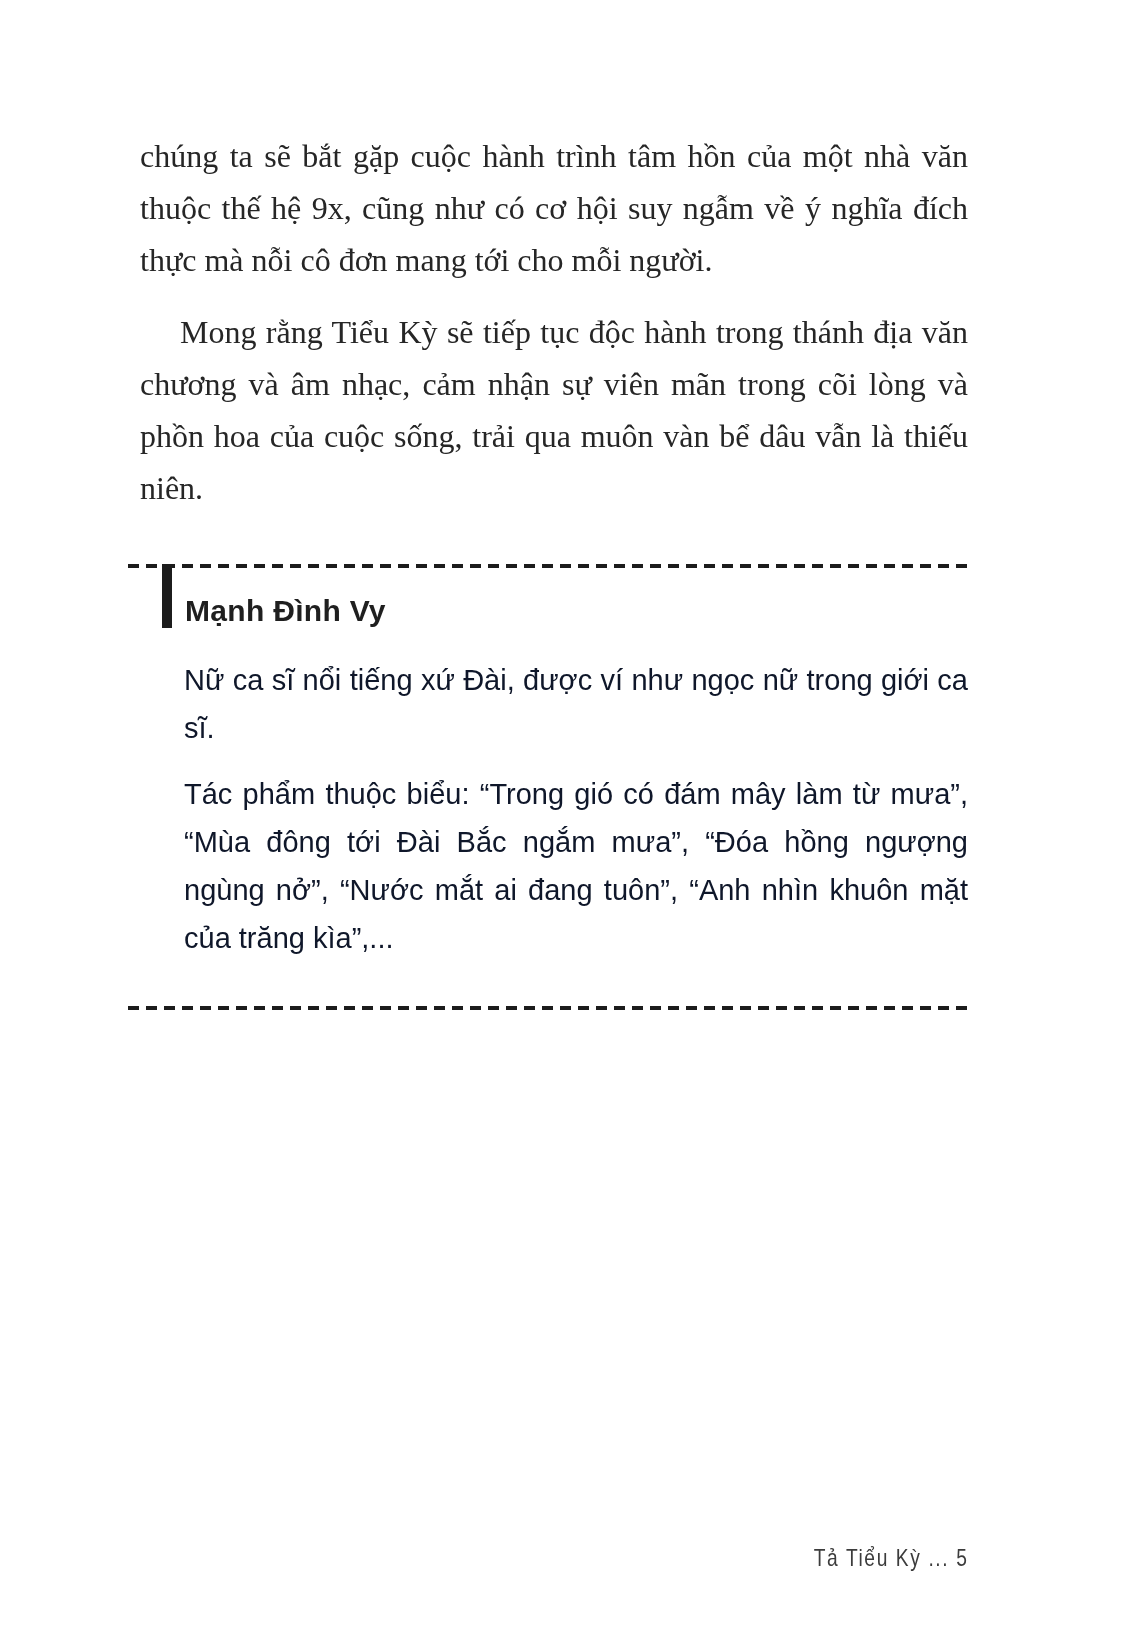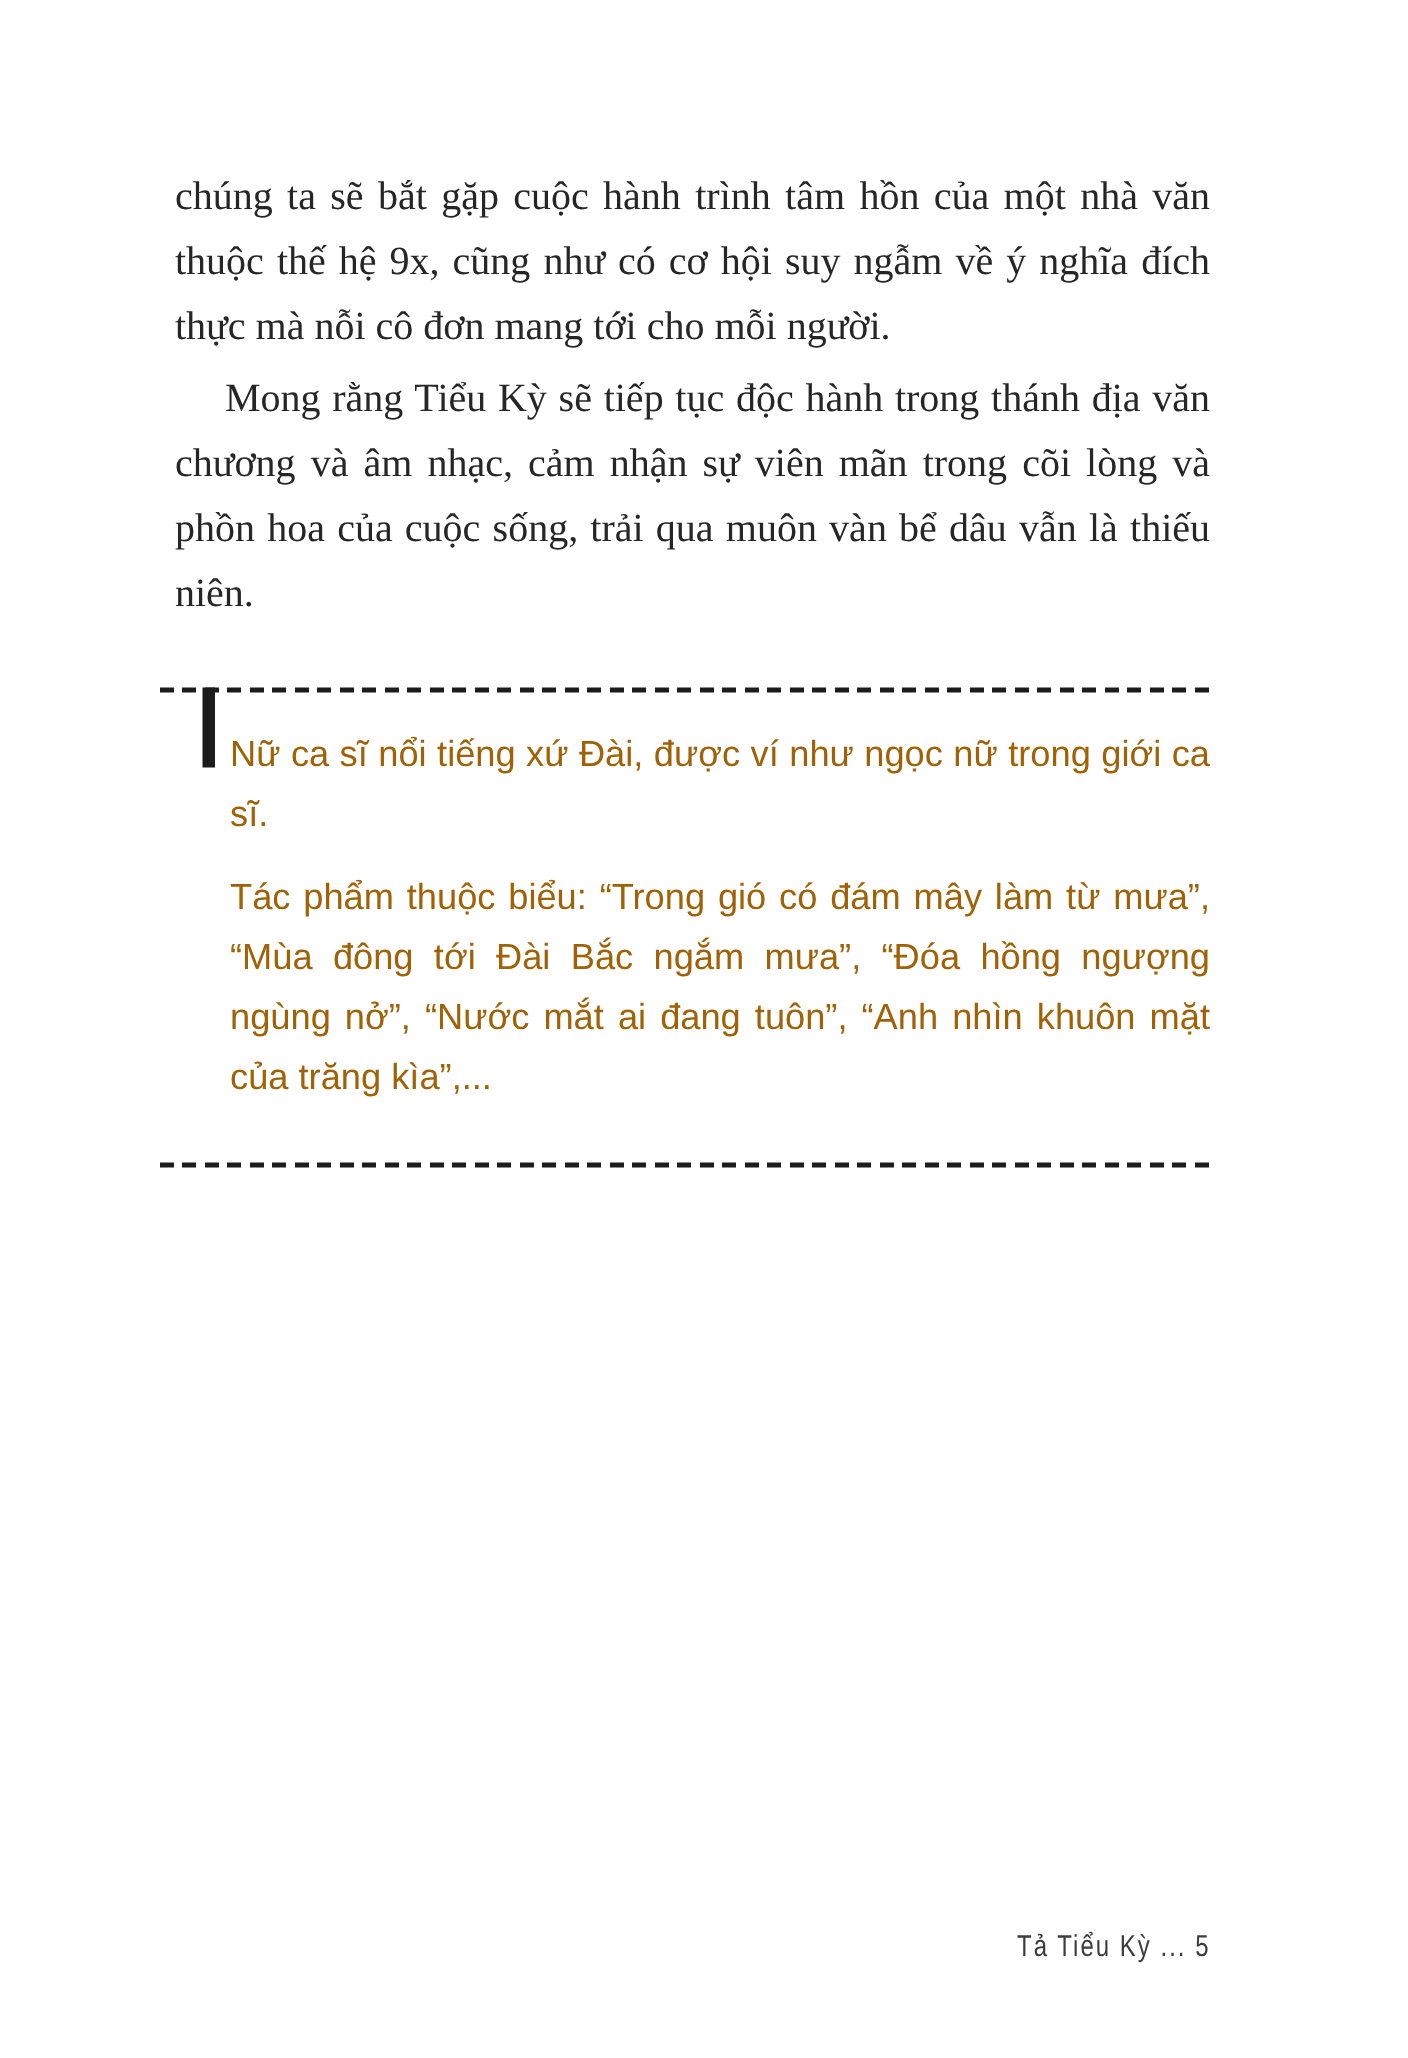--- a/index.html
+++ b/index.html
@@ -27,21 +27,21 @@
   }
   .serif-para {
     margin: 0;
     font-family: "Liberation Serif", serif;
     font-size: 32px;
     line-height: 52px;
     text-align: justify;
     color: #262626;
   }
   .serif-para.indented {
-    margin-top: 6px;
+    margin-top: 20px;
     text-indent: 40px;
   }
   .info-box {
     position: relative;
     margin-top: 50px;
   }
   .dash-rule {
     height: 4px;
     margin-left: -12px;
     background: repeating-linear-gradient(90deg, #1c1c1c 0 11px, transparent 11px 18px);
@@ -65,21 +65,21 @@
     line-height: 38px;
     letter-spacing: 0.3px;
     color: #1f1f1f;
   }
   .sans-para {
     margin: 0 0 0 44px;
     font-family: "Liberation Sans", sans-serif;
     font-size: 29px;
     line-height: 48px;
     text-align: justify;
-    color: #a16207;
+    color: #0f172a;
   }
   .sans-para.first {
     margin-top: 26px;
   }
   .sans-para.second {
     margin-top: 18px;
   }
   .page-footer {
     position: absolute;
     right: 158px;
@@ -101,20 +101,21 @@
 <body>
 
 <div class="page">
   <main class="text-block">
     <p class="serif-para">chúng ta sẽ bắt gặp cuộc hành trình tâm hồn của một nhà văn thuộc thế hệ 9x, cũng như có cơ hội suy ngẫm về ý nghĩa đích thực mà nỗi cô đơn mang tới cho mỗi người.</p>
     <p class="serif-para indented">Mong rằng Tiểu Kỳ sẽ tiếp tục độc hành trong thánh địa văn chương và âm nhạc, cảm nhận sự viên mãn trong cõi lòng và phồn hoa của cuộc sống, trải qua muôn vàn bể dâu vẫn là thiếu niên.</p>
 
     <section class="info-box">
       <div class="dash-rule top"></div>
       <div class="accent-bar"></div>
+      <h3 class="info-heading">Mạnh Đình Vy</h3>
       <p class="sans-para first">Nữ ca sĩ nổi tiếng xứ Đài, được ví như ngọc nữ trong giới ca sĩ.</p>
       <p class="sans-para second">Tác phẩm thuộc biểu: “Trong gió có đám mây làm từ mưa”, “Mùa đông tới Đài Bắc ngắm mưa”, “Đóa hồng ngượng ngùng nở”, “Nước mắt ai đang tuôn”, “Anh nhìn khuôn mặt của trăng kìa”,...</p>
       <div class="dash-rule bottom"></div>
     </section>
   </main>
 
   <footer class="page-footer">
     <span class="running-title">Tả Tiểu Kỳ ... 5</span>
   </footer>
 </div>

